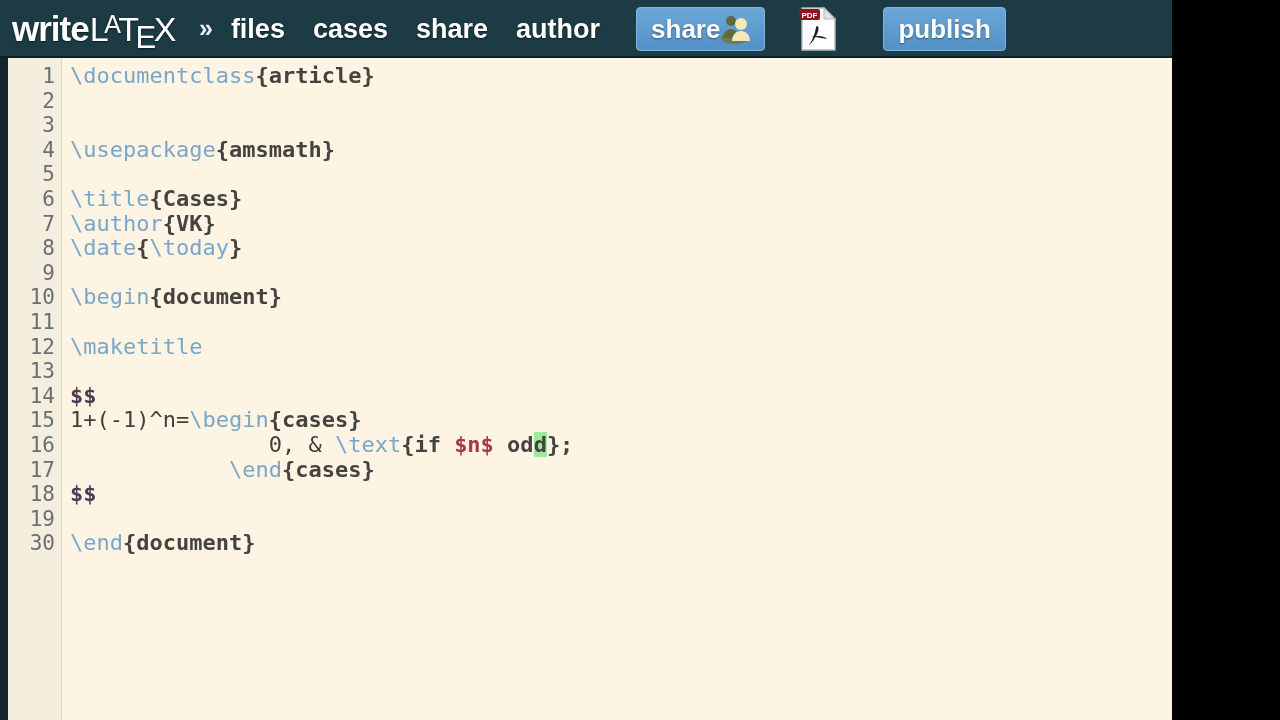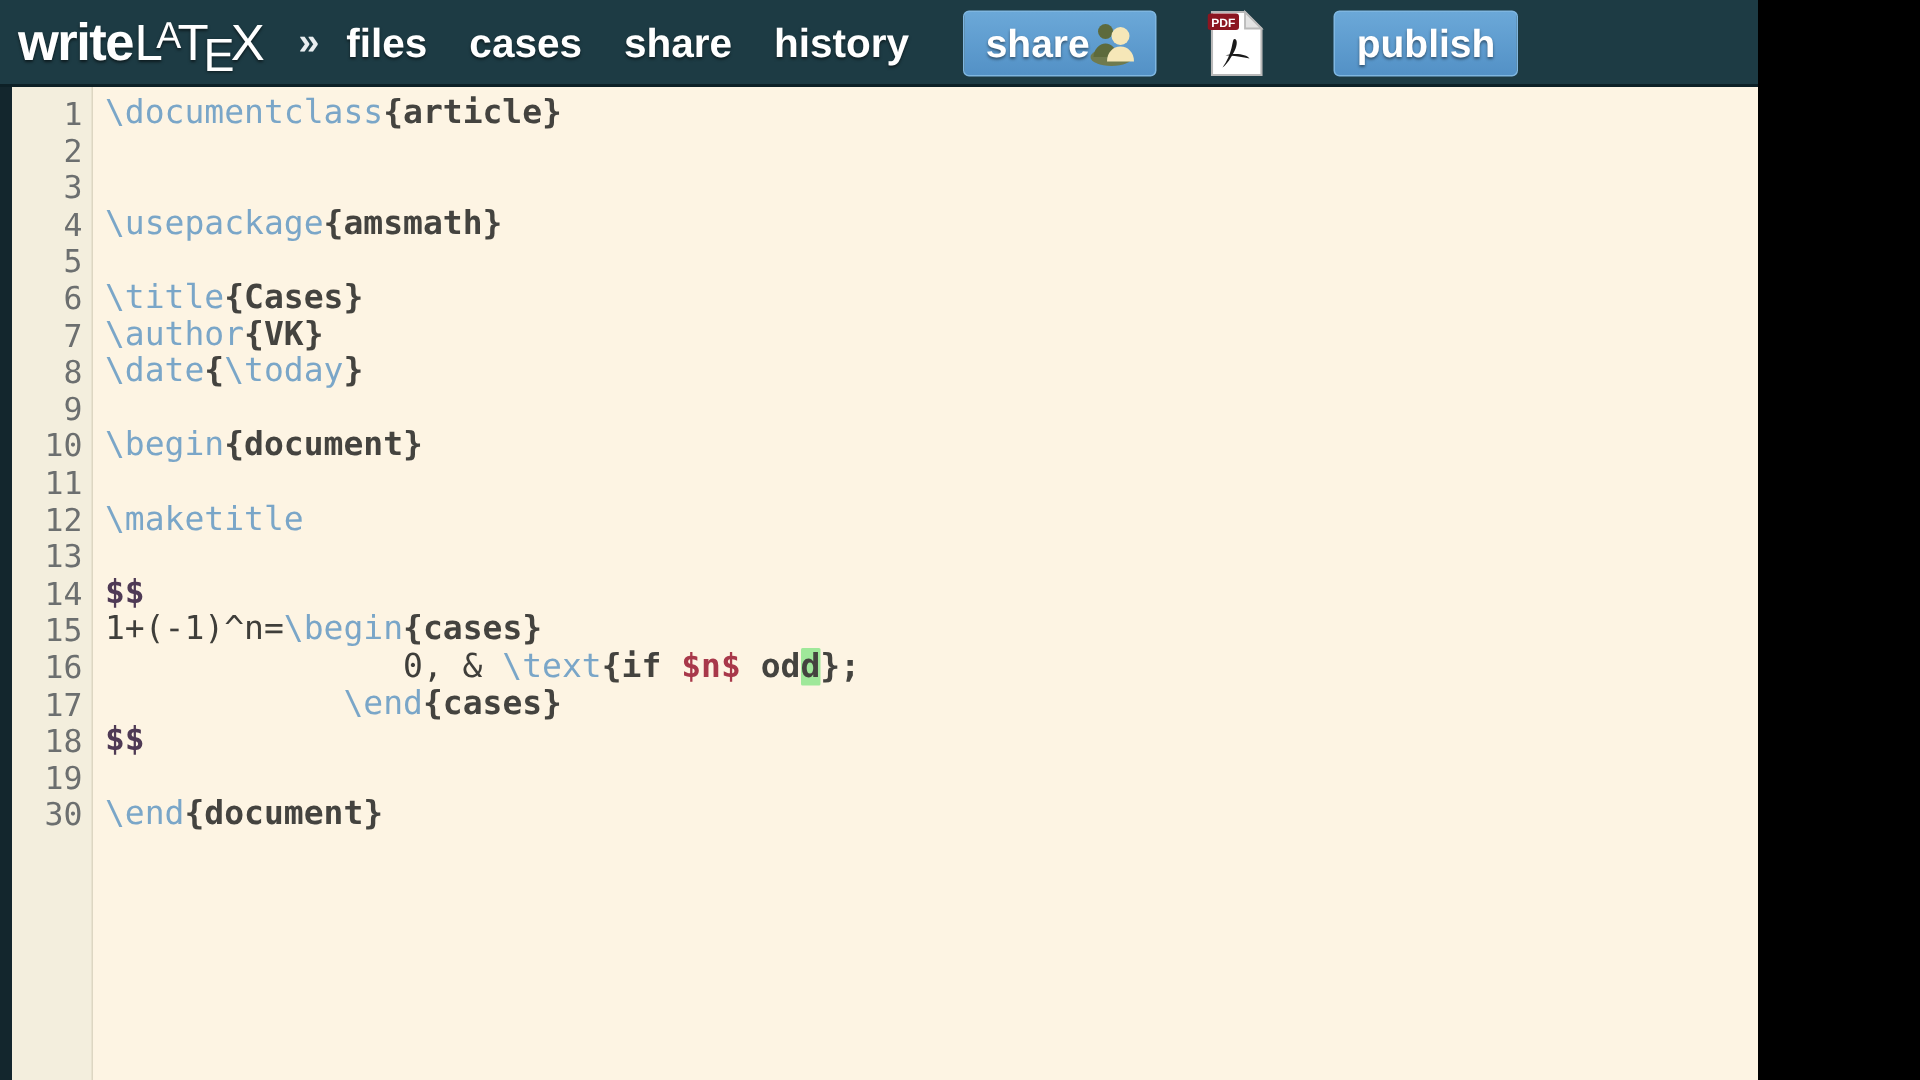--- a/index.html
+++ b/index.html
@@ -197,21 +197,21 @@
     <div class="logo">
       <span class="logo-write">write</span>
       <span class="logo-latex"><span>L</span><span class="la-a">A</span><span>T</span><span class="la-e">E</span><span>X</span></span>
     </div>
 
     <span class="chev">»</span>
 
     <span class="menu-item">files</span>
     <span class="menu-item">cases</span>
     <span class="menu-item">share</span>
-    <span class="menu-item">history</span>
+    <span class="menu-item">author</span>
 
     <div class="btn btn-share">
       <span>share</span>
       <svg class="share-icon" viewBox="0 0 32 30">
         <ellipse cx="15" cy="24" rx="14" ry="6" fill="#6f7a4e"></ellipse>
         <circle cx="11" cy="7" r="5" fill="#5d6a3c"></circle>
         <path d="M3 24c0-5 4-9 8-9s8 4 8 9z" fill="#5d6a3c"></path>
         <circle cx="21" cy="10" r="6" fill="#f6e7b8"></circle>
         <path d="M12 27c0-6 4-10 9-10s9 4 9 10z" fill="#f6e7b8"></path>
       </svg>

